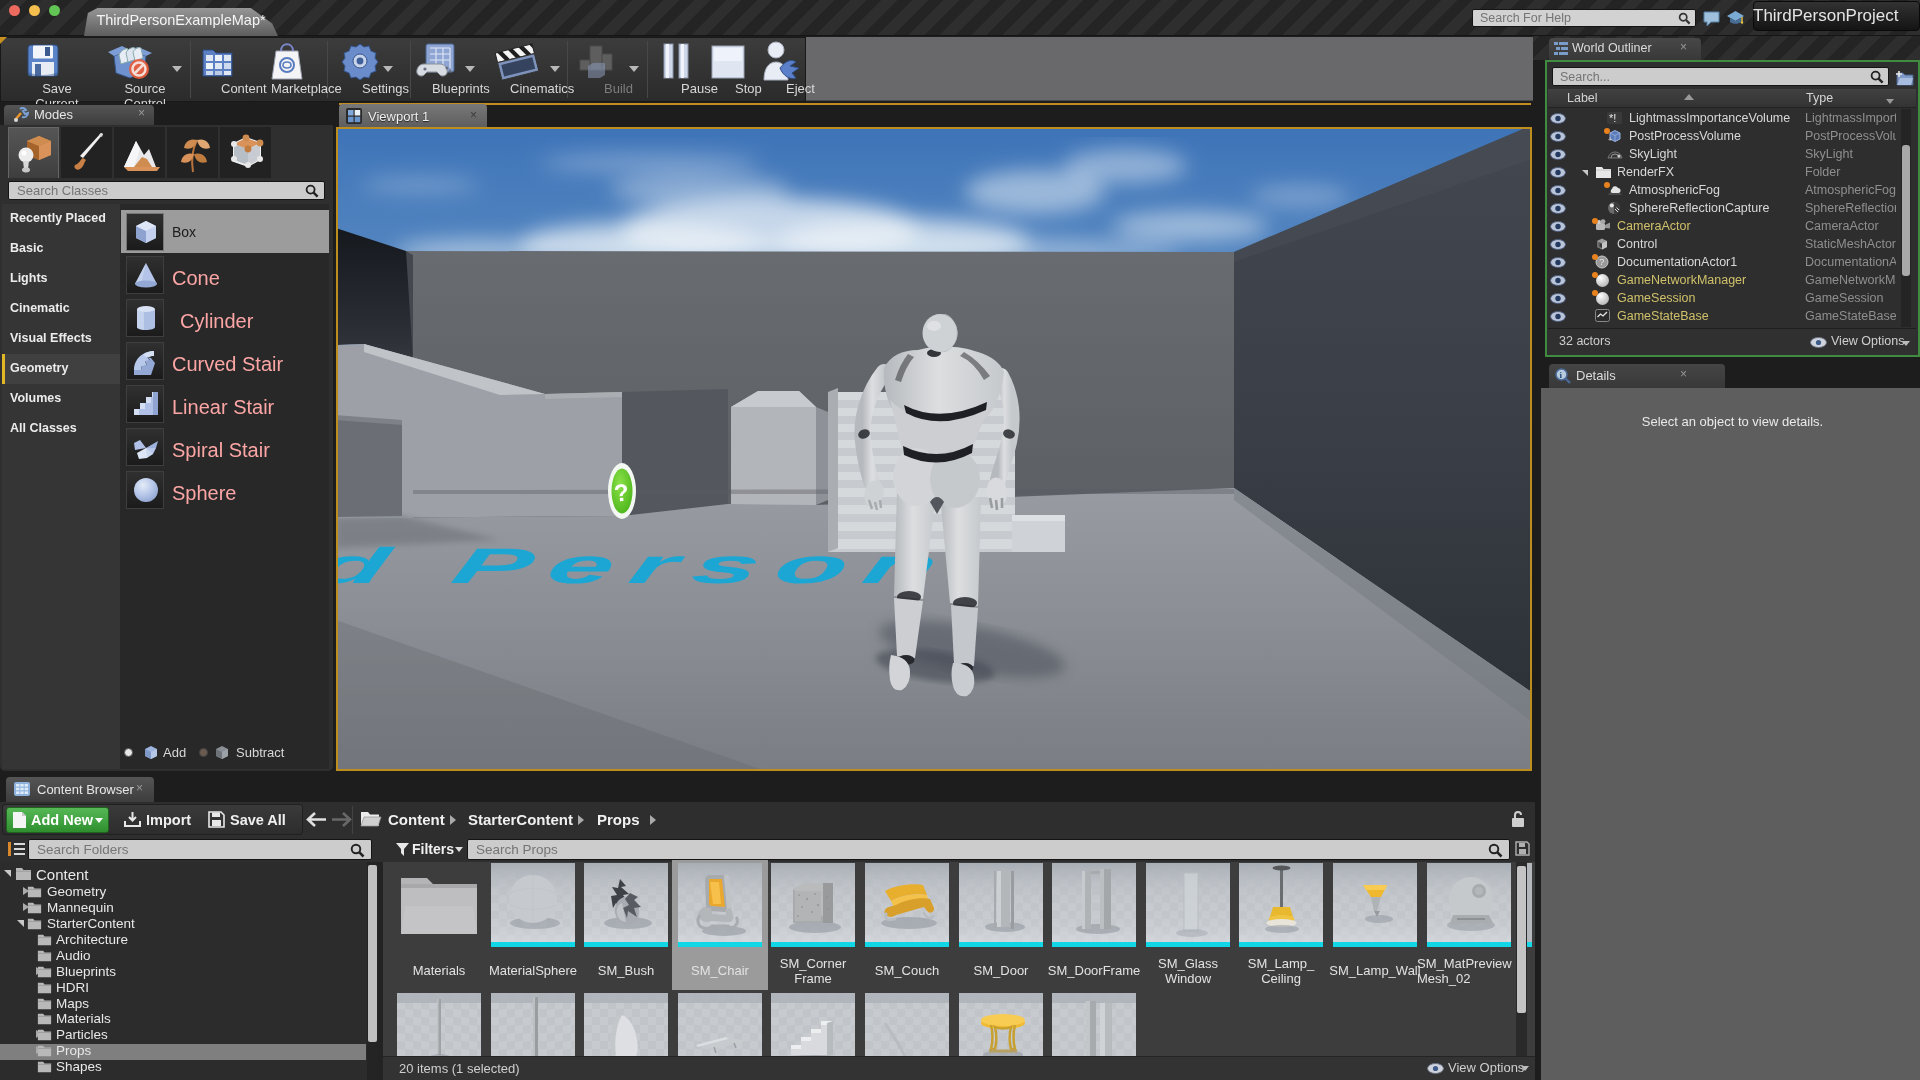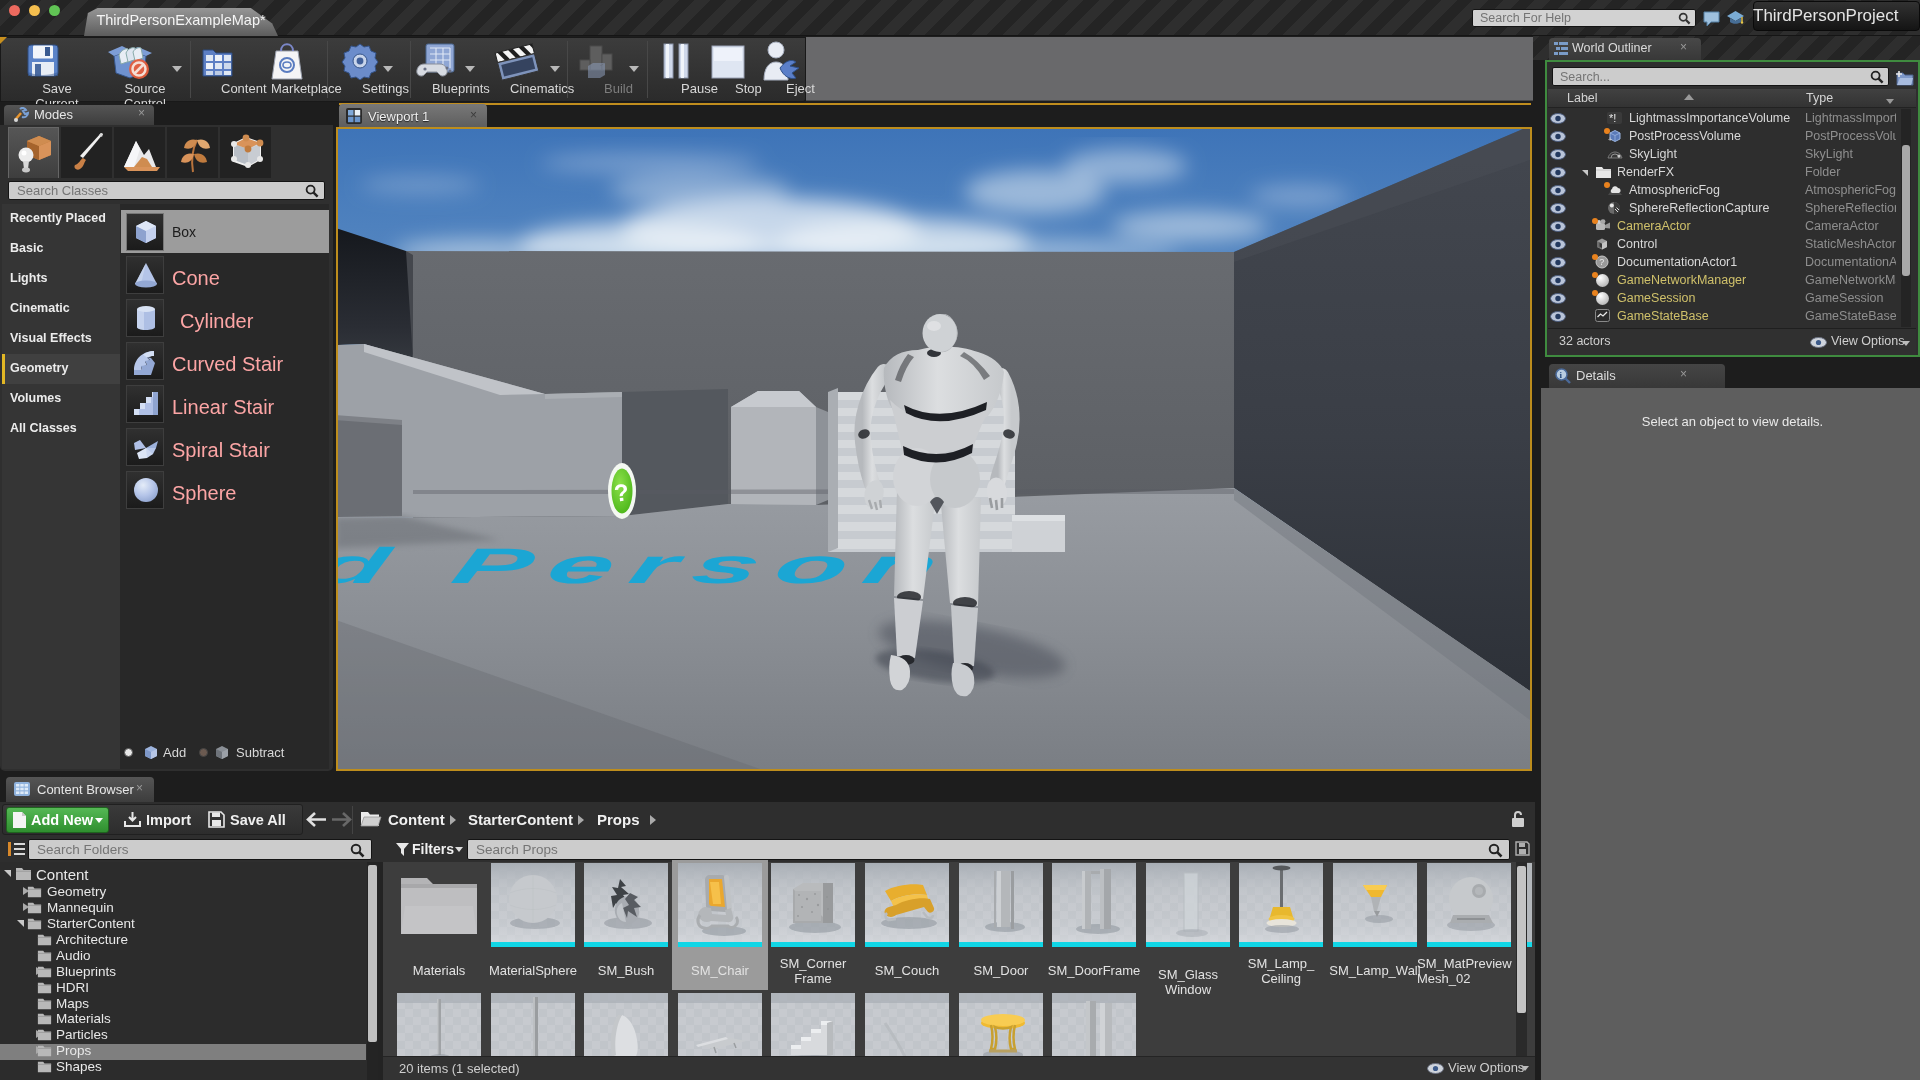--- a/index.html
+++ b/index.html
@@ -1107,21 +1107,21 @@
             <stop offset="1" stop-color="#dcdfe3" stop-opacity="0.6"></stop>
           </linearGradient>
         </defs>
         <rect width="84" height="80" fill="url(#ck8)"></rect>
         <rect width="84" height="80" fill="url(#fade8)"></rect>
         <rect x="38" y="10" width="14" height="58" fill="#cfd4d8" opacity="0.75"></rect>
         <rect x="38" y="10" width="14" height="58" fill="none" stroke="#b8bdc2" stroke-width="1"></rect>
         <ellipse cx="46" cy="70" rx="16" ry="4" fill="#9aa0a8" opacity="0.4"></ellipse>
         <rect x="0" y="79" width="84" height="5" fill="#10d6e6"></rect>
       </svg>
-    <div class="abs" style="left:1136px;top:956px;width:104px;text-align:center;font-size:13px;color:#e2e2e2;margin-top:11px;">SM_Glass<br>Window</div>
+    <div class="abs" style="left:1136px;top:956px;width:104px;text-align:center;font-size:13px;color:#e2e2e2;">SM_Glass<br>Window</div>
     <svg class="abs" style="left:1239px;top:863px;" width="84" height="84" viewBox="0 0 84 84">
         <defs>
           <pattern id="ck9" width="16" height="16" patternUnits="userSpaceOnUse">
             <rect width="16" height="16" fill="#c7cacf"></rect>
             <rect width="8" height="8" fill="#c1c5ca"></rect>
             <rect x="8" y="8" width="8" height="8" fill="#c1c5ca"></rect>
           </pattern>
           <linearGradient id="fade9" x1="0" y1="0" x2="0" y2="1">
             <stop offset="0" stop-color="#a8aeb5"></stop>
             <stop offset="0.28" stop-color="#b5bac0" stop-opacity="0.45"></stop>

